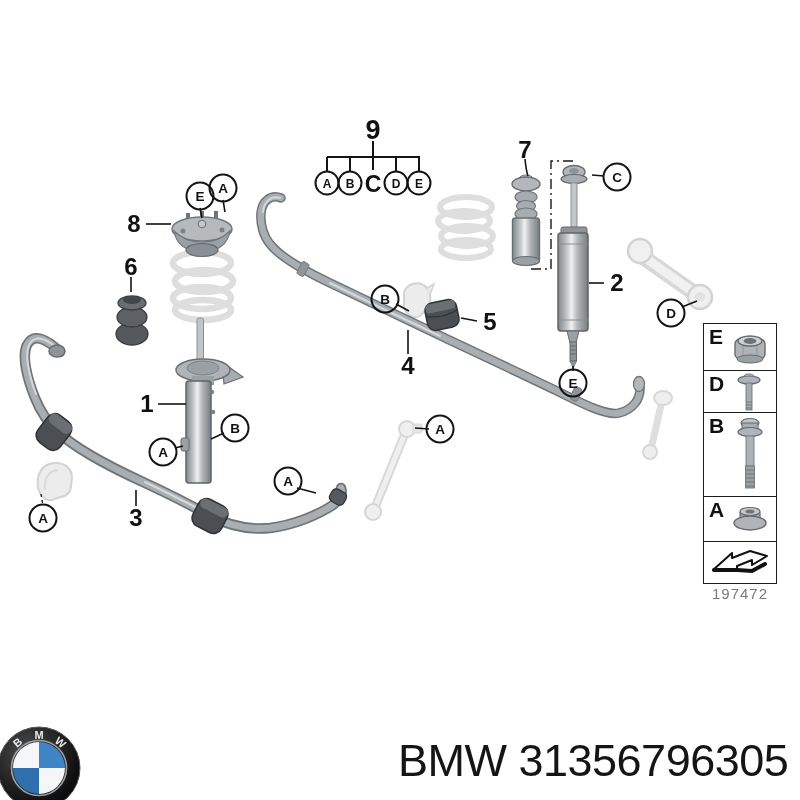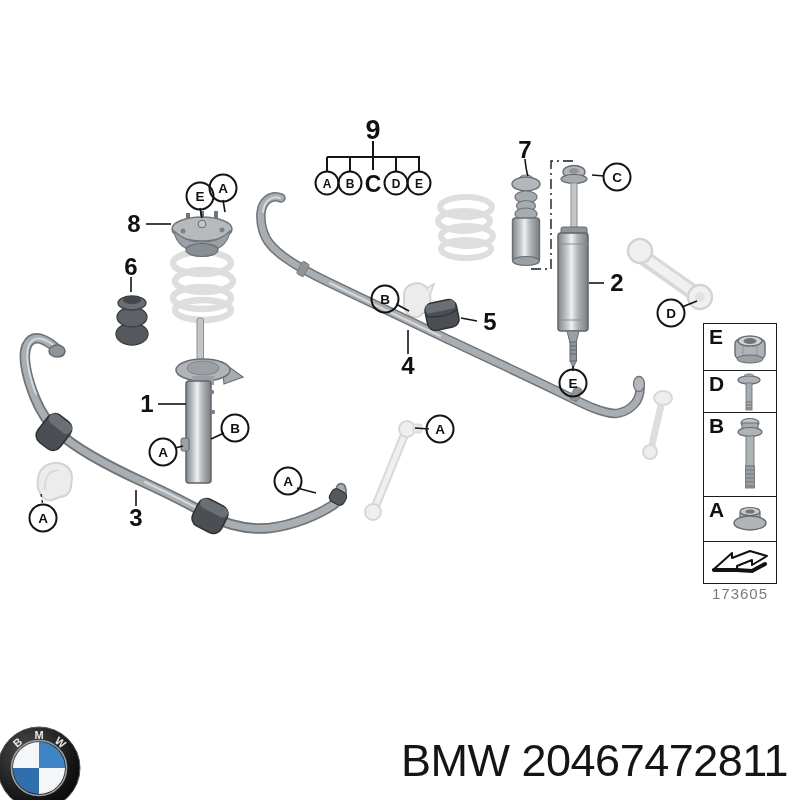--- a/index.html
+++ b/index.html
@@ -302,31 +302,31 @@
         <ellipse cx="20" cy="7.5" rx="4.5" ry="2" fill="#6f7478"></ellipse>
       </svg>
     </div>
     <div class="lrow" style="height:39px;">
       <svg width="60" height="34" style="left:6px;top:2px;">
         <path d="M3,26 L22,9 L22,14 L40,7 L57,12 L42,21 L42,16 L27,22 L27,26 Z" fill="#fff" stroke="#111" stroke-width="2" stroke-linejoin="round"></path>
         <path d="M4,26 L27,26 L42,27 L55,20" fill="none" stroke="#111" stroke-width="4" stroke-linecap="round"></path>
       </svg>
     </div>
   </div>
-  <div id="diagram-code">173605</div>
+  <div id="diagram-code">197472</div>
 
   <svg id="roundel" width="92" height="90" viewBox="0 0 92 90">
     <circle cx="44" cy="45" r="41" fill="url(#ring)"></circle>
     <circle cx="44" cy="45" r="41" fill="none" stroke="#555" stroke-width="1"></circle>
     <circle cx="44" cy="45" r="27.5" fill="none" stroke="#9aa0a4" stroke-width="1.6"></circle>
     <path d="M44,45 L44,19 A26,26 0 0 0 18,45 Z" fill="#f4f6f8"></path>
     <path d="M44,45 L70,45 A26,26 0 0 0 44,19 Z" fill="#3f85c6"></path>
     <path d="M44,45 L18,45 A26,26 0 0 0 44,71 Z" fill="#2f6fae"></path>
     <path d="M44,45 L44,71 A26,26 0 0 0 70,45 Z" fill="#f4f6f8"></path>
     <g fill="#e8e8e8" font-family="Liberation Sans, sans-serif" font-size="11" font-weight="bold" text-anchor="middle">
       <text x="44" y="15.5" transform="rotate(-40 44 45)">B</text>
       <text x="44" y="15.5">M</text>
       <text x="44" y="15.5" transform="rotate(40 44 45)">W</text>
     </g>
   </svg>
-  <div id="footer-label">BMW 20467472811</div>
+  <div id="footer-label">BMW 31356796305</div>
 
 </div>
 
 </body></html>

